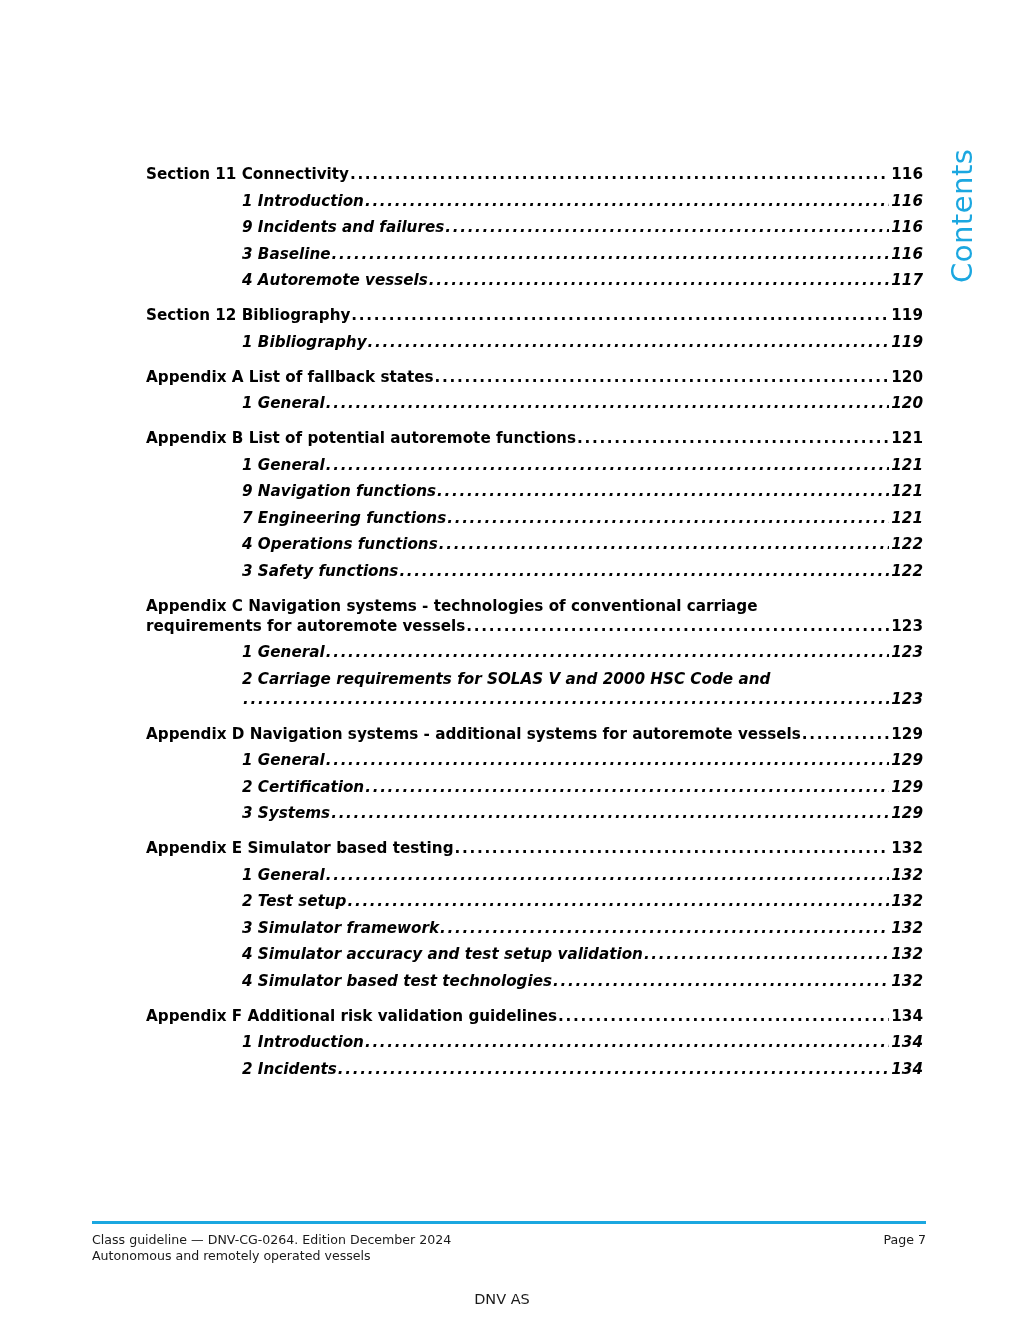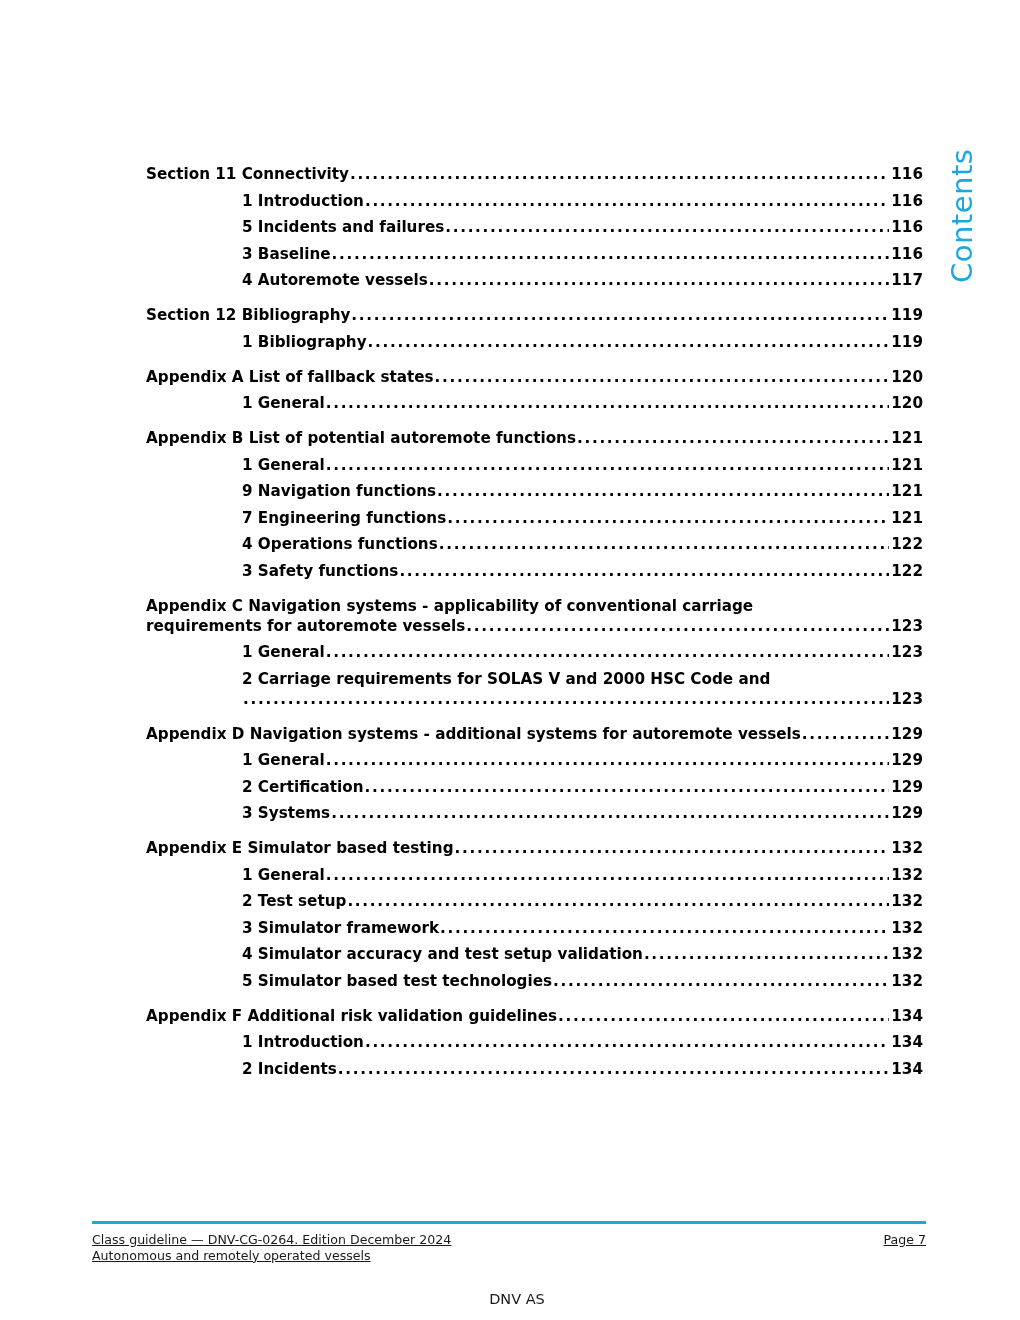--- a/index.html
+++ b/index.html
@@ -38,21 +38,21 @@
     width: 777px;
   }
   .toc-group { margin-bottom: 15px; }
   .toc-entry {
     font-weight: bold;
     font-size: 15.2px;
     line-height: 20px;
     color: var(--ink);
     margin-bottom: 6.5px;
   }
-  .toc-entry.sub { padding-left: 96px; }
+  .toc-entry.sub { padding-left: 96px; font-style: italic; }
   .toc-entry .wrap { white-space: nowrap; }
   .toc-entry .row { display: flex; align-items: flex-end; justify-content: space-between; }
   .toc-entry .t { flex: 0 0 auto; white-space: nowrap; }
   .toc-entry .leader {
     flex: 1 1 auto;
     overflow: hidden;
     white-space: nowrap;
     min-width: 8px;
     letter-spacing: 1.7px;
     margin-left: 1px;
@@ -72,27 +72,26 @@
   .footer {
     position: absolute;
     left: 92px; top: 1232px;
     width: 834px;
     display: flex;
     justify-content: space-between;
     align-items: flex-start;
     font-size: 12.6px;
     line-height: 15.5px;
     color: var(--footer-ink);
-    text-decoration: underline;
   }
   .footer-left div { white-space: nowrap; }
   .footer-page { white-space: nowrap; margin-left: 34px; }
   .company {
     position: absolute;
-    left: 15px; top: 1291px;
+    left: 0; top: 1291px;
     width: 1004px;
     text-align: center;
     font-size: 14.5px;
     color: var(--footer-ink);
   }
 </style>
 </head>
 <body>
 
 <div class="page">
@@ -110,21 +109,21 @@
         </div>
         <div class="toc-entry sub">
           <div class="row">
             <span class="t">1 Introduction</span>
             <span class="leader"></span>
             <span class="pg">116</span>
           </div>
         </div>
         <div class="toc-entry sub">
           <div class="row">
-            <span class="t">5 Incidents and failures</span>
+            <span class="t">9 Incidents and failures</span>
             <span class="leader"></span>
             <span class="pg">116</span>
           </div>
         </div>
         <div class="toc-entry sub">
           <div class="row">
             <span class="t">3 Baseline</span>
             <span class="leader"></span>
             <span class="pg">116</span>
           </div>
@@ -208,21 +207,21 @@
         <div class="toc-entry sub">
           <div class="row">
             <span class="t">3 Safety functions</span>
             <span class="leader"></span>
             <span class="pg">122</span>
           </div>
         </div>
       </div>
       <div class="toc-group">
         <div class="toc-entry head">
-          <div class="wrap">Appendix C Navigation systems - applicability of conventional carriage</div>
+          <div class="wrap">Appendix C Navigation systems - technologies of conventional carriage</div>
           <div class="row">
             <span class="t">requirements for autoremote vessels</span>
             <span class="leader"></span>
             <span class="pg">123</span>
           </div>
         </div>
         <div class="toc-entry sub">
           <div class="row">
             <span class="t">1 General</span>
             <span class="leader"></span>
@@ -298,21 +297,21 @@
         </div>
         <div class="toc-entry sub">
           <div class="row">
             <span class="t">4 Simulator accuracy and test setup validation</span>
             <span class="leader"></span>
             <span class="pg">132</span>
           </div>
         </div>
         <div class="toc-entry sub">
           <div class="row">
-            <span class="t">5 Simulator based test technologies</span>
+            <span class="t">4 Simulator based test technologies</span>
             <span class="leader"></span>
             <span class="pg">132</span>
           </div>
         </div>
       </div>
       <div class="toc-group">
         <div class="toc-entry head">
           <div class="row">
             <span class="t">Appendix F Additional risk validation guidelines</span>
             <span class="leader"></span>

